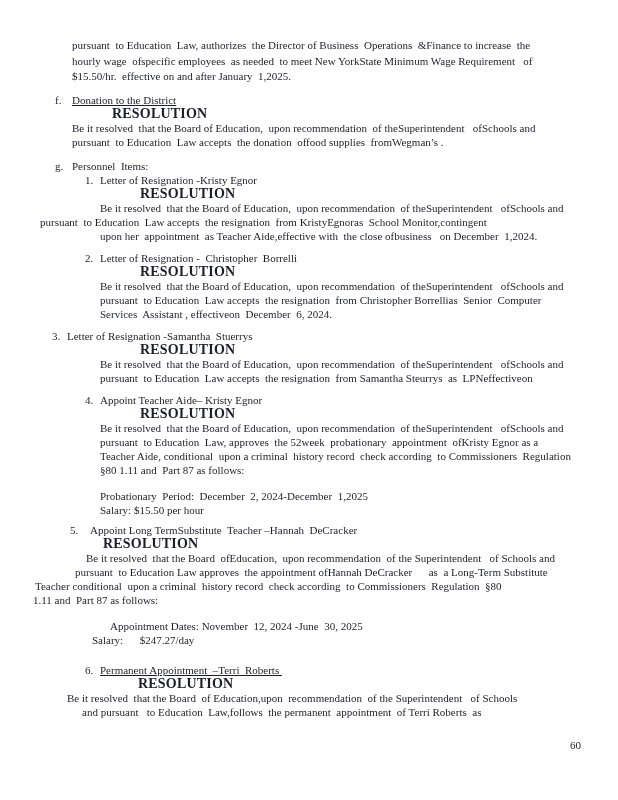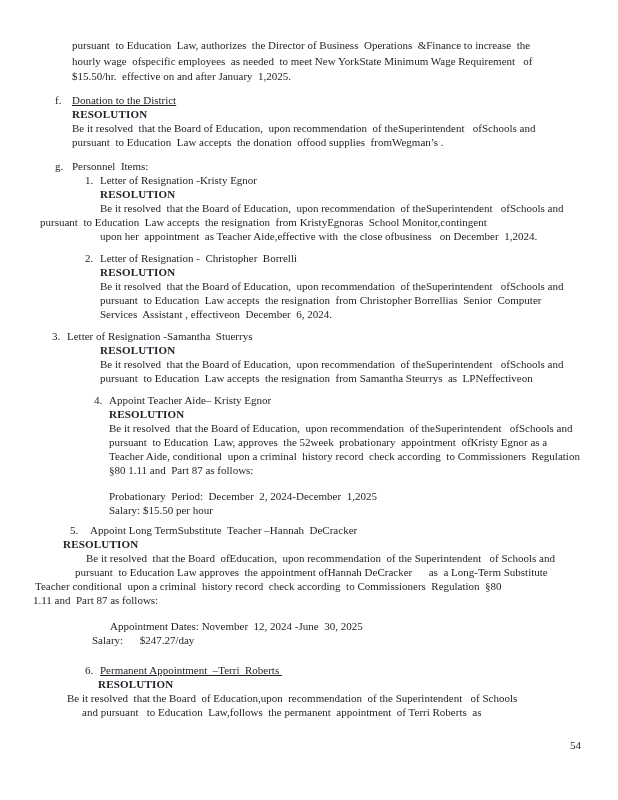--- a/index.html
+++ b/index.html
@@ -12,28 +12,29 @@
     line-height:14px;
     color:#1e1e2a;
     overflow:hidden;
     padding-top:38px;
     box-sizing:border-box;
   }
   .sec{margin:0;}
   .sec-intro .line{line-height:15.5px;}
   .mb8{margin-bottom:8px;}
   .mb10{margin-bottom:10px;}
-  .mb6{margin-bottom:6px;padding-left:9px;}
+  .mb6{margin-bottom:6px;}
   .mb16{margin-bottom:16px;}
   .line{white-space:pre-wrap;}
   .lbl{display:inline-block;}
   .line.res .txt{
-    font-size:11px;
+    font-size:14px;
     font-weight:700;
     letter-spacing:0.2px;
+    margin-left:40px;
   }
   .line.u .txt{text-decoration:underline;}
   .page-num{
     position:absolute;
     top:738px;
     left:570px;
     font-size:11px;
   }
 </style>
 </head>
@@ -104,14 +105,14 @@
       <div class="line" style="margin-left: 92px;"><span class="txt">Salary:      $247.27/day</span></div>
     </div>
 
   <div class="sec">
       <div class="line u" style="margin-left: 85px;"><span class="lbl" style="width: 15px;">6.</span><span class="txt">Permanent Appointment  –Terri  Roberts </span></div>
       <div class="line res" style="margin-left: 98px;"><span class="txt">RESOLUTION</span></div>
       <div class="line" style="margin-left: 67px;"><span class="txt">Be it resolved  that the Board  of Education,upon  recommendation  of the Superintendent   of Schools</span></div>
       <div class="line" style="margin-left: 82px;"><span class="txt">and pursuant   to Education  Law,follows  the permanent  appointment  of Terri Roberts  as</span></div>
     </div>
 
-  <div class="page-num">54</div>
+  <div class="page-num">60</div>
 </div>
 
 </body></html>

